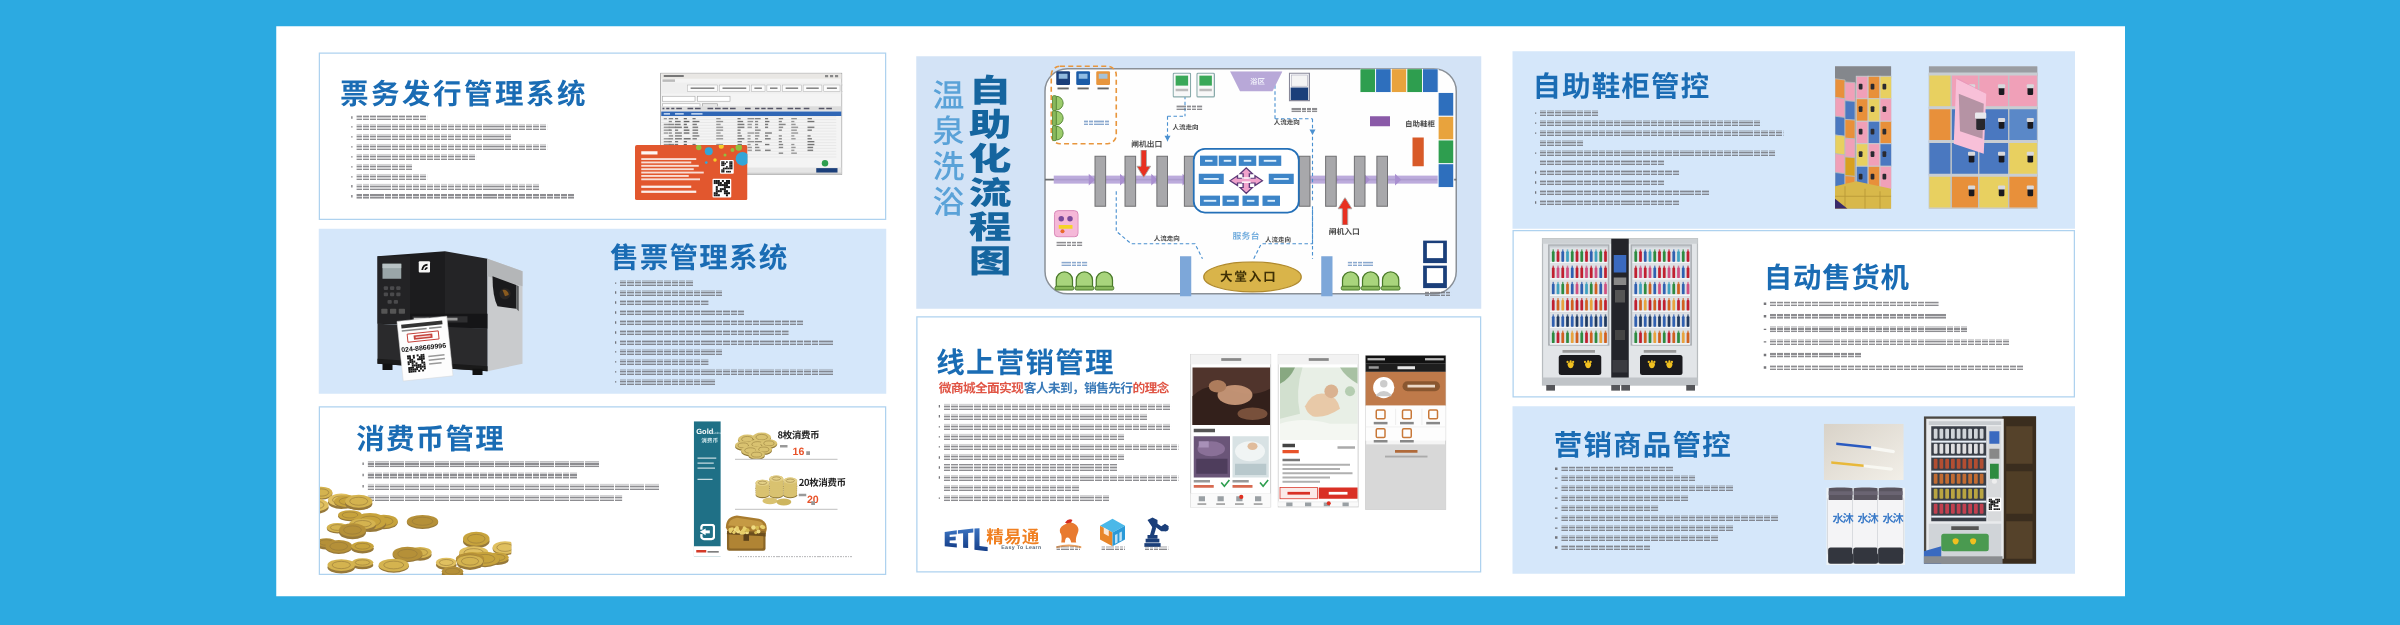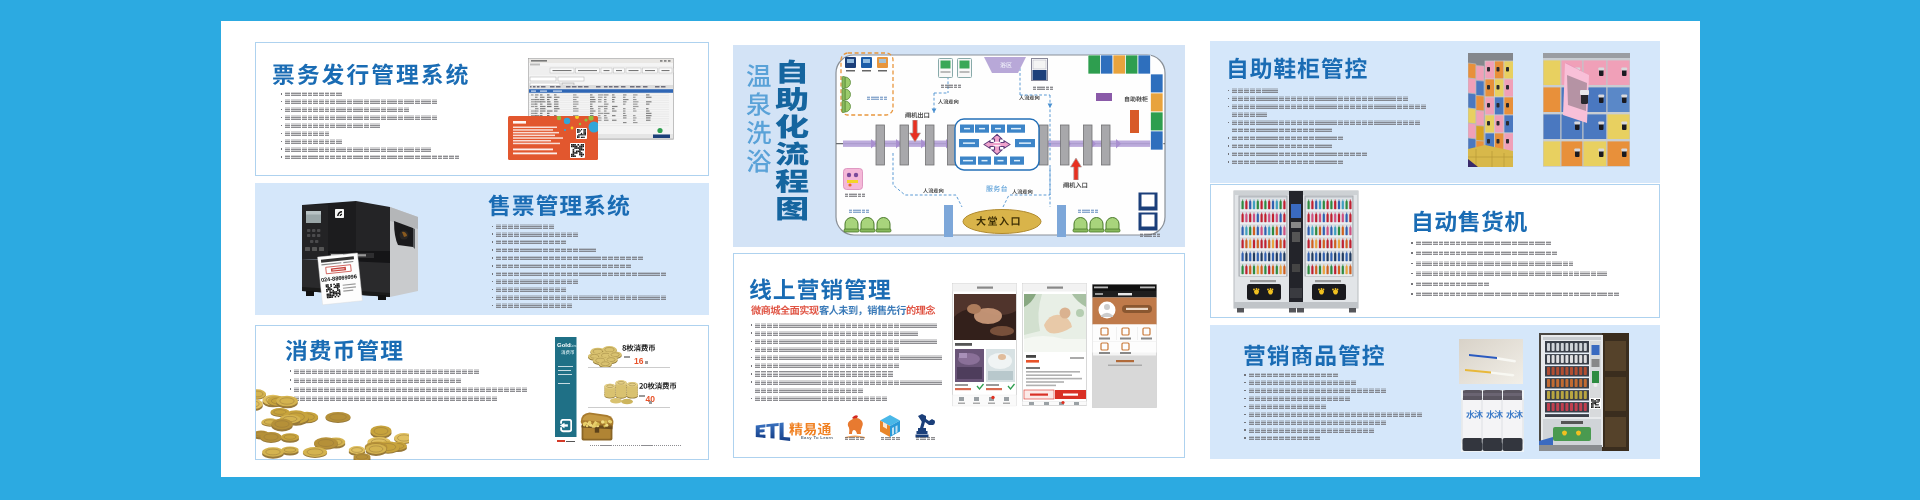--- a/index.html
+++ b/index.html
@@ -691,21 +691,21 @@
       <ellipse cx="35" cy="22.6" rx="6.5" ry="2.9250000000000003" fill="#d9c270"></ellipse>
       <ellipse cx="35" cy="10" rx="6.5" ry="2.9250000000000003" fill="#e4d088"></ellipse>
       <ellipse cx="35" cy="10" rx="3.9" ry="1.6" fill="none" stroke="#9a8140" stroke-width="0.6"></ellipse>
       <ellipse cx="16" cy="29" rx="7" ry="3.2" fill="#d9c270"></ellipse>
       <ellipse cx="29" cy="30" rx="7" ry="3.2" fill="#cdb55e"></ellipse>
     </svg>
     <svg width="39" height="10" style="position:absolute;overflow:visible;left:639.4px;top:381.6px;" viewBox="0 0 39 10">
       <path fill="#222" d="M0.3 6.7H4.1V5.7H2.9C2.6 5.7 2.2 5.8 2 5.8C3 4.8 3.8 3.7 3.8 2.7C3.8 1.6 3.1 1 2.1 1C1.3 1 0.8 1.3 0.3 1.8L0.9 2.4C1.2 2.1 1.5 1.8 1.9 1.8C2.5 1.8 2.8 2.2 2.8 2.7C2.8 3.6 1.9 4.7 0.3 6Z M6.4 6.8C7.6 6.8 8.3 5.8 8.3 3.8C8.3 1.9 7.6 1 6.4 1C5.3 1 4.5 1.9 4.5 3.8C4.5 5.8 5.3 6.8 6.4 6.8ZM6.4 5.9C5.9 5.9 5.6 5.4 5.6 3.8C5.6 2.3 5.9 1.8 6.4 1.8C6.9 1.8 7.3 2.3 7.3 3.8C7.3 5.4 6.9 5.9 6.4 5.9Z M14.2 2.5C14.1 3.2 13.9 3.9 13.6 4.5C13.2 3.9 13 3.2 12.9 2.6L12.9 2.5ZM12.6 0.2C12.4 1.4 11.9 2.5 11.2 3.2C11.4 3.4 11.7 3.9 11.8 4.1C12 3.9 12.1 3.7 12.3 3.5C12.5 4.1 12.7 4.8 13 5.3C12.6 5.9 12 6.3 11.1 6.6C11.3 6.8 11.6 7.2 11.7 7.4C12.5 7.1 13.1 6.6 13.6 6.1C14 6.6 14.5 7.1 15.2 7.4C15.3 7.1 15.6 6.7 15.8 6.5C15.1 6.3 14.6 5.9 14.2 5.4C14.7 4.5 15 3.6 15.2 2.5H15.7V1.7H13.2C13.4 1.3 13.5 0.8 13.6 0.4ZM9.8 0.2V1.8H8.7V2.7H9.7C9.4 3.6 9 4.6 8.5 5.3C8.6 5.5 8.9 5.9 8.9 6.1C9.2 5.7 9.5 5.1 9.8 4.4V7.4H10.6V4.3C10.9 4.7 11.2 5.2 11.3 5.5L11.8 4.7C11.7 4.5 10.9 3.6 10.6 3.2V2.7H11.5V1.8H10.6V0.2Z M22.1 0.4C21.9 0.9 21.6 1.5 21.4 1.9L22.2 2.2C22.4 1.8 22.7 1.3 22.9 0.7ZM18.3 0.8C18.6 1.2 18.9 1.8 19 2.2L19.8 1.8C19.7 1.4 19.4 0.9 19.1 0.5ZM16.2 0.9C16.7 1.2 17.3 1.6 17.6 1.9L18.1 1.2C17.8 0.9 17.2 0.5 16.8 0.3ZM15.9 2.9C16.4 3.2 17 3.6 17.2 3.9L17.8 3.2C17.5 2.9 16.9 2.5 16.4 2.3ZM16.1 6.7 16.9 7.3C17.3 6.6 17.7 5.7 18.1 4.9L17.4 4.3C17 5.2 16.5 6.2 16.1 6.7ZM19.4 4.5H21.7V5.1H19.4ZM19.4 3.8V3.2H21.7V3.8ZM20.1 0.2V2.4H18.5V7.4H19.4V5.9H21.7V6.4C21.7 6.5 21.7 6.5 21.6 6.5C21.5 6.5 21 6.5 20.7 6.5C20.8 6.7 20.9 7.1 21 7.3C21.6 7.3 22 7.3 22.2 7.2C22.5 7.1 22.6 6.8 22.6 6.4V2.4H21V0.2Z M26.4 5C26.2 5.9 25.6 6.3 23.2 6.6C23.3 6.8 23.5 7.1 23.6 7.4C26.3 7 27 6.3 27.3 5ZM26.9 6.4C27.8 6.7 29.2 7.1 29.8 7.4L30.3 6.7C29.6 6.4 28.3 6 27.4 5.8ZM25.5 2.2C25.5 2.3 25.5 2.4 25.5 2.5H24.6L24.7 2.2ZM26.4 2.2H27.2V2.5H26.3C26.3 2.4 26.3 2.3 26.4 2.2ZM24 1.6C23.9 2.1 23.8 2.7 23.7 3.1H25.1C24.7 3.4 24.2 3.6 23.3 3.7C23.5 3.9 23.7 4.2 23.8 4.4C23.9 4.4 24.1 4.4 24.3 4.3V6.1H25.1V4.8H28.4V6.1H29.3V4.1H25C25.6 3.8 25.9 3.5 26.1 3.1H27.2V3.9H28.1V3.1H29.2C29.2 3.2 29.2 3.3 29.2 3.3C29.1 3.4 29.1 3.4 29 3.4C28.9 3.4 28.8 3.4 28.6 3.3C28.7 3.5 28.8 3.7 28.8 3.9C29.1 3.9 29.3 3.9 29.5 3.9C29.6 3.9 29.8 3.8 29.9 3.7C30.1 3.6 30.1 3.3 30.1 2.8C30.1 2.7 30.1 2.5 30.1 2.5H28.1V2.2H29.7V0.6H28.1V0.2H27.2V0.6H26.4V0.2H25.5V0.6H23.8V1.2H25.5V1.6L24.3 1.6ZM26.4 1.2H27.2V1.6H26.4ZM28.1 1.2H28.8V1.6H28.1Z M37 0.4C35.4 0.7 32.9 0.8 30.8 0.8C30.9 1 31 1.4 31 1.6C31.8 1.6 32.7 1.6 33.6 1.6V2.6H31.3V6.5H32.2V3.5H33.6V7.4H34.5V3.5H35.9V5.5C35.9 5.6 35.9 5.6 35.8 5.6C35.6 5.6 35.2 5.6 34.9 5.6C35 5.8 35.2 6.2 35.2 6.5C35.8 6.5 36.2 6.5 36.5 6.3C36.8 6.2 36.9 5.9 36.9 5.5V2.6H34.5V1.5C35.5 1.5 36.5 1.4 37.3 1.2Z"></path>
     </svg>
     <div style="position:absolute;left:639px;top:394.8px;width:6px;height:2.2px;background:#999"></div>
-    <div style="position:absolute;left:645.5px;top:393.6px;font-family:'Liberation Sans';font-weight:bold;font-size:8.5px;color:#e8532a;">40</div>
+    <div style="position:absolute;left:645.5px;top:393.6px;font-family:'Liberation Sans';font-weight:bold;font-size:8.5px;color:#e8532a;">20</div>
     <div style="position:absolute;left:649px;top:401px;width:3px;height:2.6px;background:#999"></div>
     <div style="position:absolute;left:588px;top:406.5px;width:82px;height:1px;background:#cccccc"></div>
     <svg width="40" height="37" style="position:absolute;left:577px;top:408px" viewBox="0 0 45 42">
       <path d="M4 16 Q4 6 14 5 L34 8 Q42 10 41 18 L40 22 L6 20 Z" fill="#a87b2e"></path>
       <path d="M6 14 Q7 8 14 7 L33 10 Q39 11 38 16 Z" fill="#c59a44"></path>
       <rect x="5" y="19" width="35" height="18" rx="2" fill="#8a6526"></rect>
       <rect x="7" y="21" width="31" height="14" rx="1.5" fill="#b08434"></rect>
       <path d="M5 19 L40 21 L40 24 L5 22 Z" fill="#6b4d1d"></path>
       <circle cx="21.9" cy="17.2" r="1.3" fill="#f0dc82"></circle>
       <circle cx="8.2" cy="18.0" r="1.9" fill="#e8cf6a"></circle>

